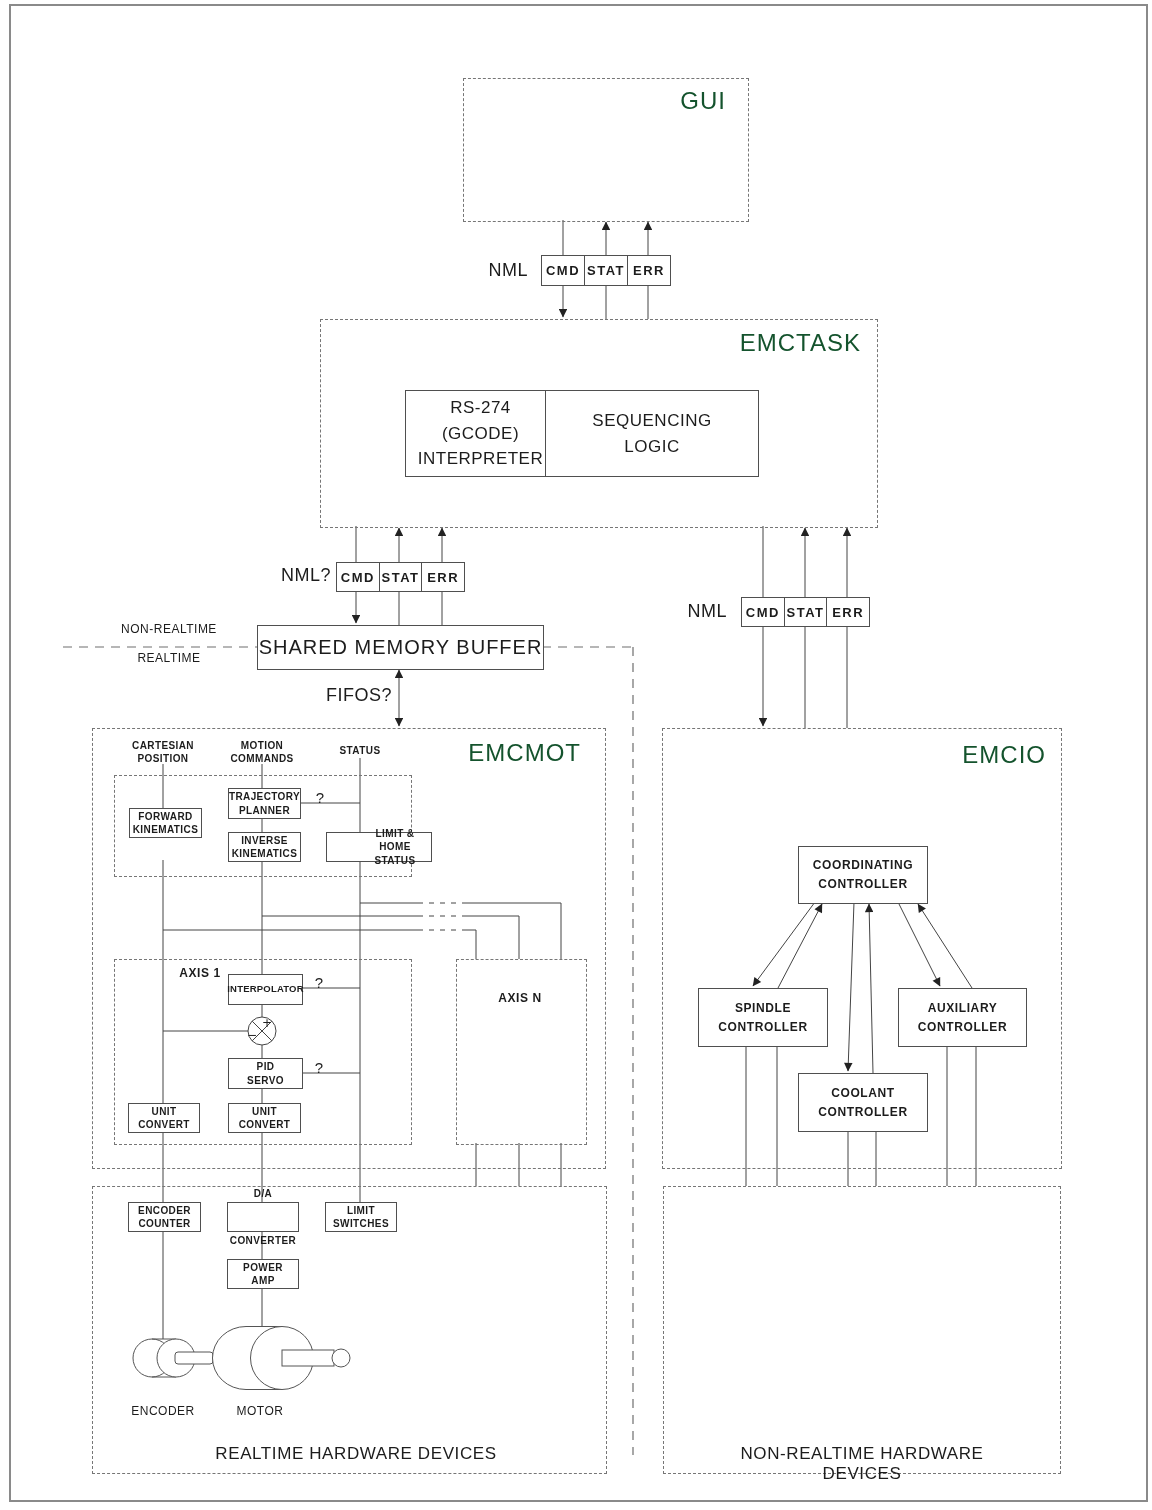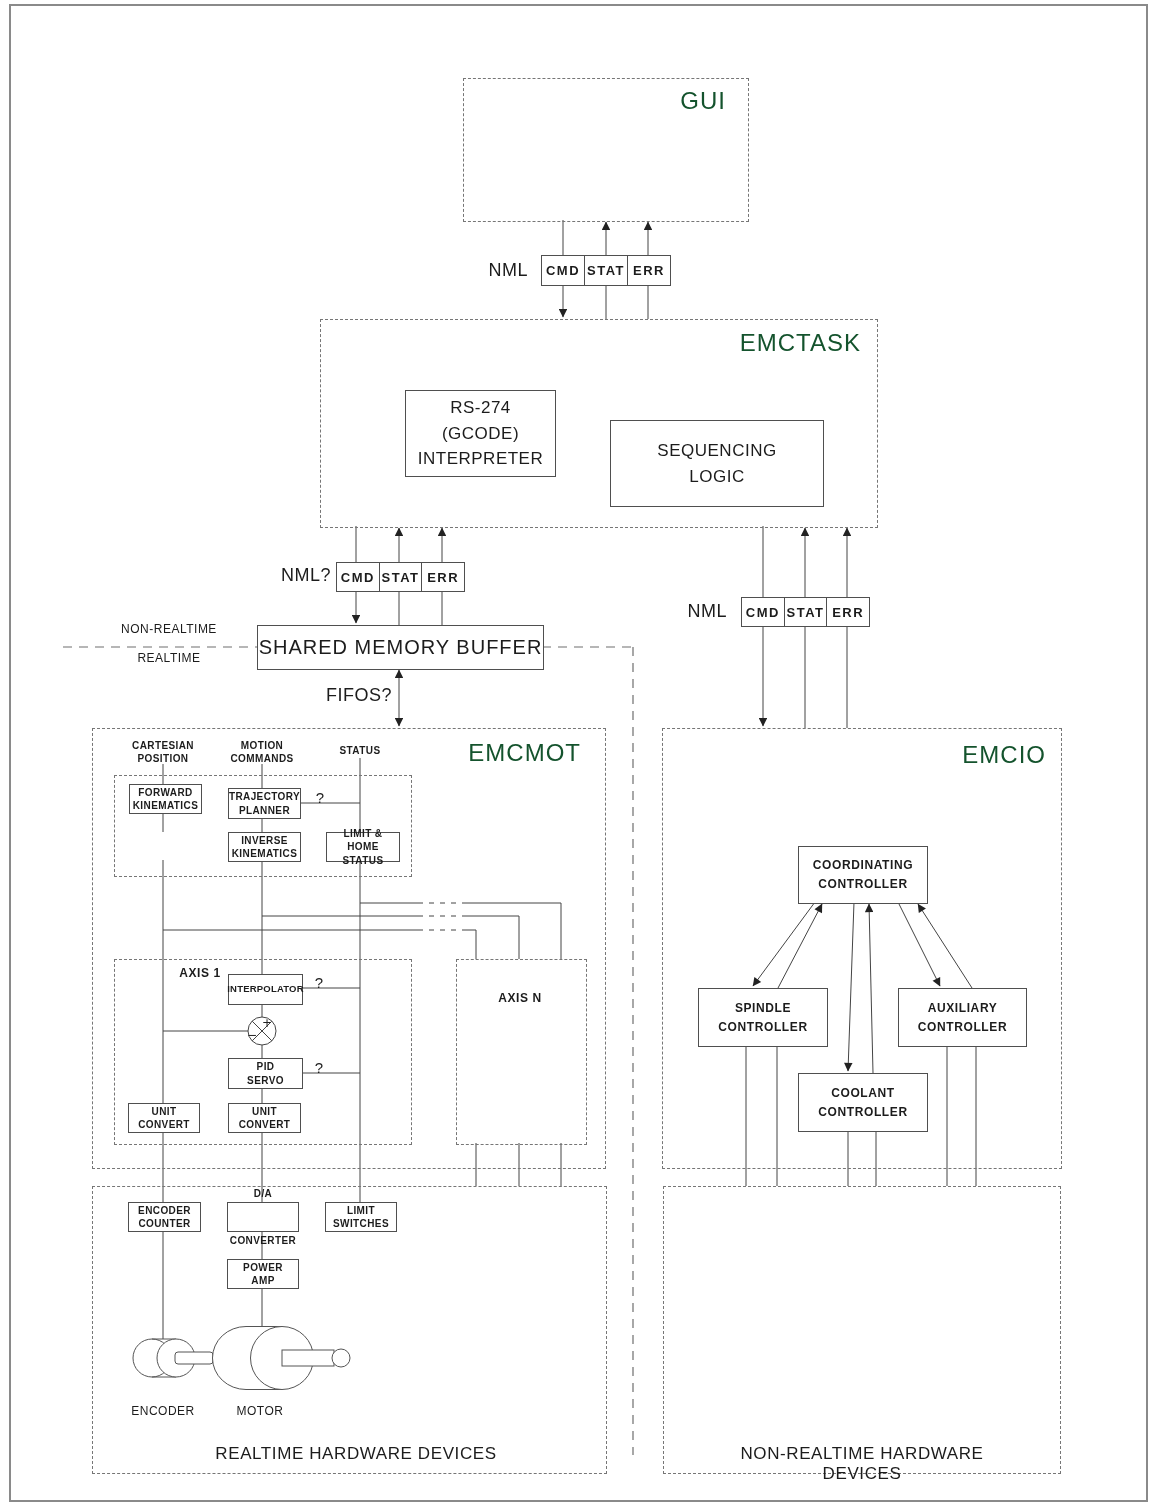--- a/index.html
+++ b/index.html
@@ -206,21 +206,21 @@
     <div class="nmlcell">CMD</div>
     <div class="nmlcell">STAT</div>
     <div class="nmlcell">ERR</div>
   </div>
 
   <div class="box f17" style="left:405px;top:390px;width:149px;height:85px;">
     <span>RS-274</span>
     <span>(GCODE)</span>
     <span>INTERPRETER</span>
   </div>
-  <div class="box f17" style="left:610px;top:390px;width:212px;height:85px;margin-top:30px;">
+  <div class="box f17" style="left:545px;top:390px;width:212px;height:85px;">
     <span>SEQUENCING</span>
     <span>LOGIC</span>
   </div>
 
   <div class="box" style="left:257px;top:625px;width:285px;height:43px;font-size:20px;letter-spacing:1px;">
     <span>SHARED MEMORY BUFFER</span>
   </div>
   <div class="lbl lbl17" style="left:104px;top:622px;width:130px;text-align:center;">NON-REALTIME</div>
   <div class="lbl lbl17" style="left:104px;top:651px;width:130px;text-align:center;">REALTIME</div>
   <div class="lbl lbl18" style="left:326px;top:685px;">FIFOS?</div>
@@ -234,29 +234,29 @@
     <span>COMMANDS</span>
   </div>
   <div class="colhead" style="left:310px;top:744px;width:100px;">STATUS</div>
 
   <div class="box f10" style="left:228px;top:788px;width:71px;height:29px;">
     <span>TRAJECTORY</span>
     <span>PLANNER</span>
   </div>
   <div class="qmark" style="left:312px;top:789px;">?</div>
 
-  <div class="box f10" style="left:129px;top:784px;width:71px;height:28px;text-align:center;">
+  <div class="box f10" style="left:129px;top:808px;width:71px;height:28px;text-align:center;">
     <span>FORWARD</span>
     <span>KINEMATICS</span>
   </div>
   <div class="box f10" style="left:228px;top:832px;width:71px;height:28px;">
     <span>INVERSE</span>
     <span>KINEMATICS</span>
   </div>
-  <div class="box f10" style="left:326px;top:832px;width:72px;height:28px;">
+  <div class="box f10" style="left:326px;top:832px;width:72px;height:28px;padding-left:32px;">
     <span>LIMIT &amp; HOME</span>
     <span>STATUS</span>
   </div>
 
   <div class="box f9" style="left:228px;top:974px;width:73px;height:29px;">
     <span>INTERPOLATOR</span>
   </div>
   <div class="qmark" style="left:311px;top:974px;">?</div>
 
   <div class="box f10" style="left:228px;top:1058px;width:73px;height:29px;">

